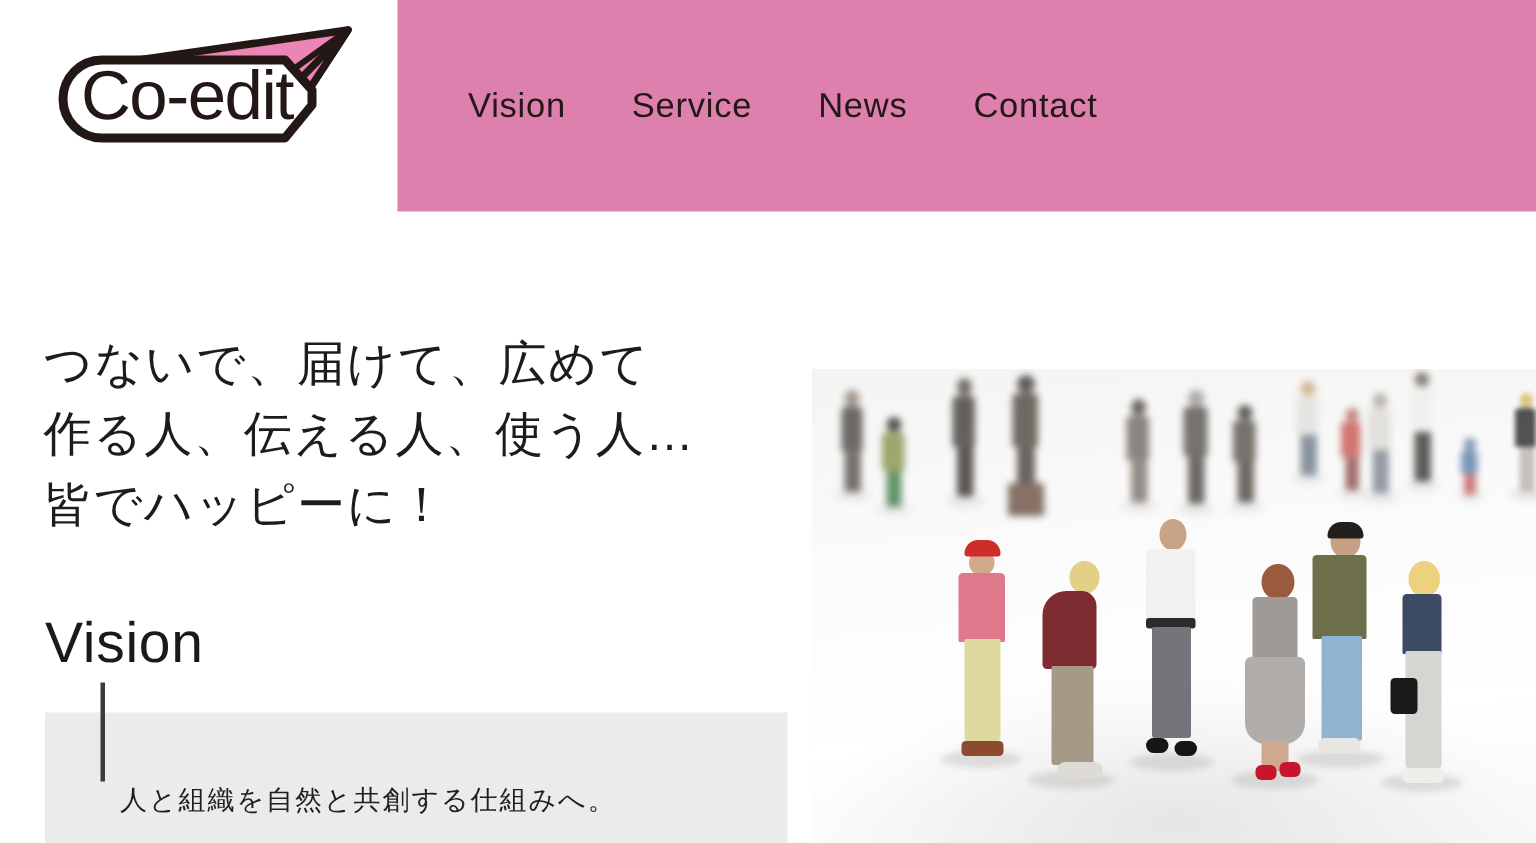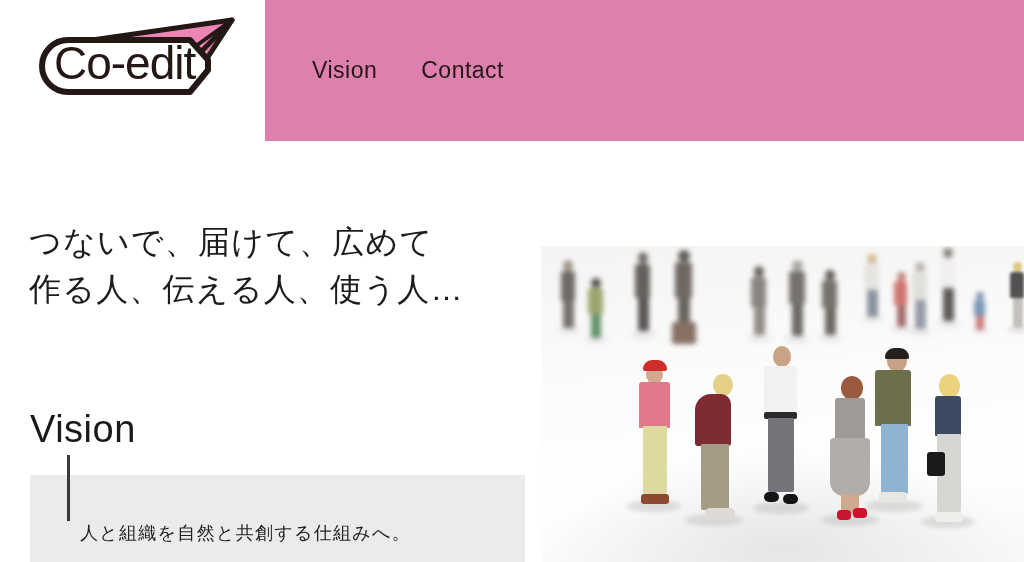--- a/index.html
+++ b/index.html
@@ -167,20 +167,22 @@
       <path d="M200 6 L163 44 L166 58 Z" fill="#ec84b4" stroke="#231815" stroke-width="5" stroke-linejoin="round"></path>
       <path d="M200 6 L150 42" stroke="#231815" stroke-width="4" fill="none"></path>
 
       <path d="M36 26 L158 26 L176 46 L176 56 L158 78 L36 78 A26 26 0 0 1 36 26 Z" fill="#ffffff" stroke="#231815" stroke-width="6" stroke-linejoin="round"></path>
       <text x="22" y="65" font-family="'Liberation Sans','DejaVu Sans',sans-serif" font-size="46" fill="#231815" letter-spacing="-1">Co-edit</text>
     </svg>
   </div>
 
   <nav class="nav">
     <div class="nav-item">Vision</div>
+    <div class="nav-item">Service</div>
+    <div class="nav-item">News</div>
     <div class="nav-item">Contact</div>
   </nav>
 </div>
 
 <div class="hero-photo">
   <div class="photo-inner">
 
     <div class="fig blurred-strong" style="left:18px;top:14px;width:18px;height:70px;">
       <div class="shadow" style="left:-2px;top:66px;width:24px;height:7px;"></div>
       <div class="head" style="left:4px;top:0;width:10px;height:11px;background:#8c7f6e;"></div>
@@ -326,20 +328,21 @@
       <div class="legs" style="left:10px;top:60px;width:24px;height:78px;background:#d7d5d2;"></div>
       <div style="position:absolute;left:0px;top:78px;width:18px;height:24px;background:#1a1a1a;border-radius:3px;"></div>
       <div style="position:absolute;left:8px;top:138px;width:28px;height:10px;background:#f0eeeb;border-radius:4px;"></div>
     </div>
   </div>
 </div>
 
 <div class="headline">
   <div>つないで、届けて、広めて</div>
   <div>作る人、伝える人、使う人…</div>
+  <div>皆でハッピーに！</div>
 </div>
 
 <div class="vision-title">Vision</div>
 
 <div class="gray-panel"></div>
 <div class="vision-rule"></div>
 
 <div class="vision-body">
   <div class="line">人と組織を自然と共創する仕組みへ。</div>
 </div>

